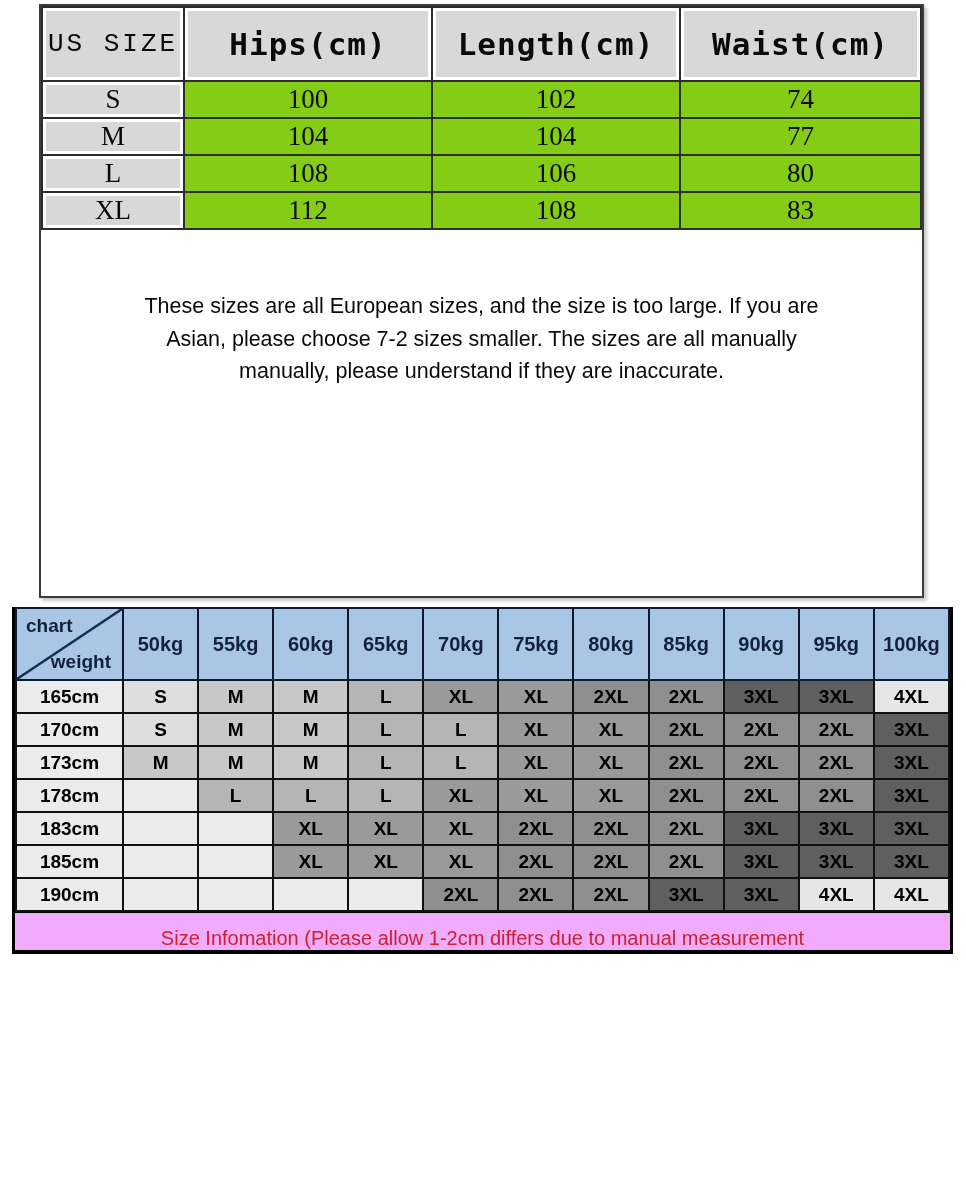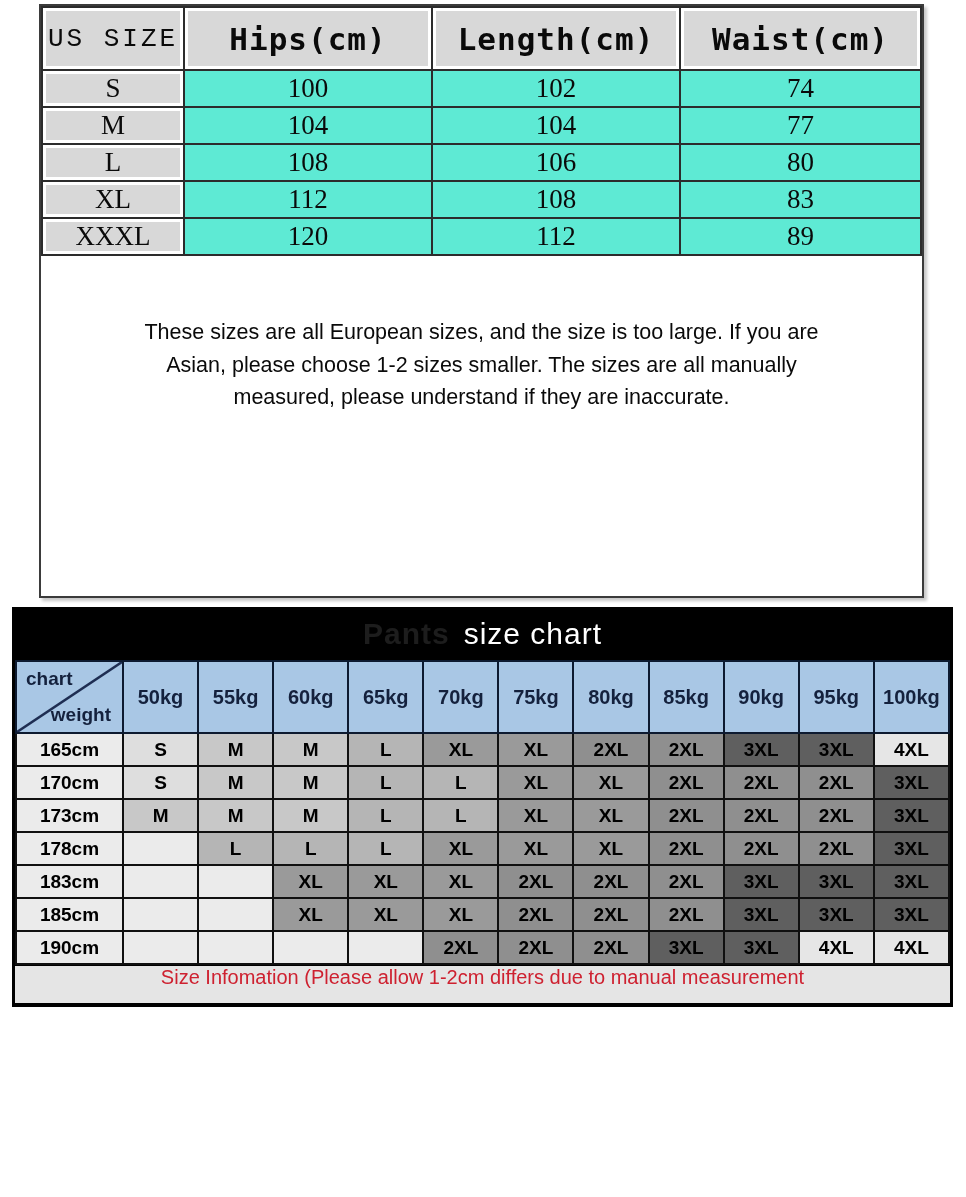--- a/index.html
+++ b/index.html
@@ -16,29 +16,29 @@
     box-shadow:3px 3px 3px rgba(0,0,0,0.22);
   }
   .title-row {
     height:60px; border-bottom:2px solid #3b3b3b;
     display:flex; align-items:center; justify-content:center;
     font-size:44px; font-weight:bold; letter-spacing:4px; color:#000;
   }
   .params-table { width:100%; border-collapse:collapse; }
   .params-table th, .params-table td { border:2px solid #2c2c2c; text-align:center; vertical-align:middle; }
   .params-table thead th {
-    height:63px; background:#d8d8d8; box-shadow:inset 0 0 0 3px #ffffff;
+    height:74px; background:#d8d8d8; box-shadow:inset 0 0 0 3px #ffffff;
     font-family:"DejaVu Sans Mono", monospace; font-size:31px; font-weight:bold; color:#0a0a0a;
     letter-spacing:1px;
   }
   .params-table thead th.pcol0 {
     font-family:"Liberation Mono", monospace; font-size:26px; font-weight:normal; letter-spacing:3px;
   }
   .params-table td {
-    height:37px; background:#5eead4;
+    height:37px; background:#84cc16;
     font-family:"Liberation Serif", serif; font-size:27px; color:#0a0a0a;
   }
   .params-table td.size-label {
     background:#d8d8d8; box-shadow:inset 0 0 0 3px #ffffff;
   }
   .note { margin-top:60px; text-align:center; color:#0a0a0a; }
   .note .note-line { font-size:21.5px; line-height:32.5px; }
 
   
   .size-chart {
@@ -60,22 +60,22 @@
     height:72px; background:#a9c7e5; border-color:#0d1a30;
     color:#14213d; font-size:20px; font-weight:bold;
   }
   .chart-table th.diag { position:relative; }
   .diag-svg { position:absolute; left:0; top:0; width:100%; height:100%; display:block; }
   .corner-top  { position:absolute; top:6px;  left:9px;  font-size:19px; }
   .corner-bottom { position:absolute; bottom:6px; right:11px; font-size:19px; }
   .chart-table tbody td { height:33px; font-size:19px; font-weight:bold; color:#000; }
   .chart-table td.height-label { background:#ebebeb; }
   .chart-footer {
-    height:37px; margin:1px 3px 0 3px; background:#e5e5e5;
-    display:flex; align-items:flex-start; justify-content:center;
+    height:37px; margin:1px 3px 0 3px; background:#f0abfc;
+    display:flex; align-items:flex-end; justify-content:center;
     font-size:20px; color:#ce2130;
   }
 </style>
 </head>
 <body>
 
 <div class="params-box">
 
   <table class="params-table">
     <colgroup>
@@ -110,41 +110,31 @@
           <td>108</td>
           <td>106</td>
           <td>80</td>
         </tr>
         <tr>
           <td class="size-label">XL</td>
           <td>112</td>
           <td>108</td>
           <td>83</td>
         </tr>
-        <tr>
-          <td class="size-label">XXXL</td>
-          <td>120</td>
-          <td>112</td>
-          <td>89</td>
-        </tr>
       </tbody>
   </table>
 
   <div class="note" id="note-box">
       <div class="note-line">These sizes are all European sizes, and the size is too large. If you are</div>
-      <div class="note-line">Asian, please choose 1-2 sizes smaller. The sizes are all manually</div>
-      <div class="note-line">measured, please understand if they are inaccurate.</div>
+      <div class="note-line">Asian, please choose 7-2 sizes smaller. The sizes are all manually</div>
+      <div class="note-line">manually, please understand if they are inaccurate.</div>
     </div>
 </div>
 
 <div class="size-chart">
-  <div class="chart-title">
-    <span class="faint-prefix">Pants</span>
-    <span>size chart</span>
-  </div>
 
   <table class="chart-table">
     <colgroup id="chart-cols">
       <col style="width:107px">
     <col>
         <col>
         <col>
         <col>
         <col>
         <col>

